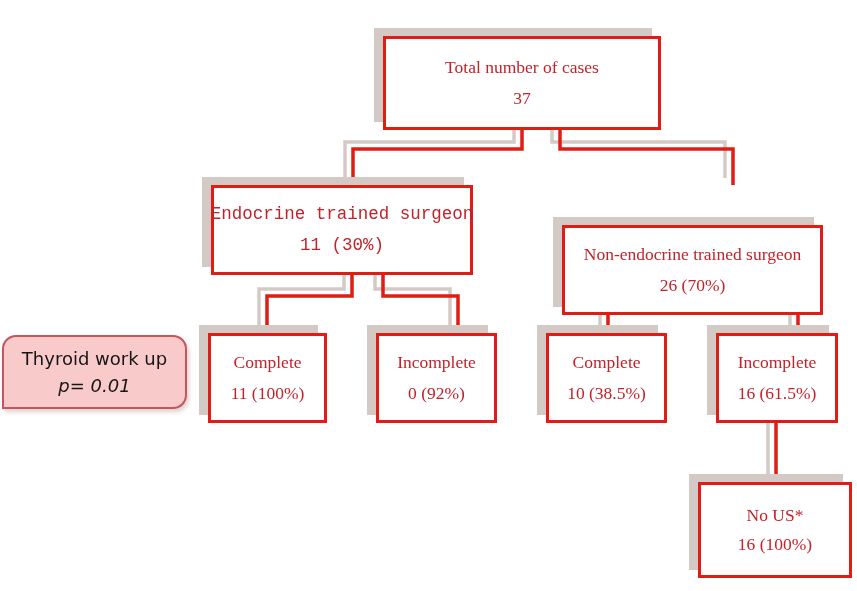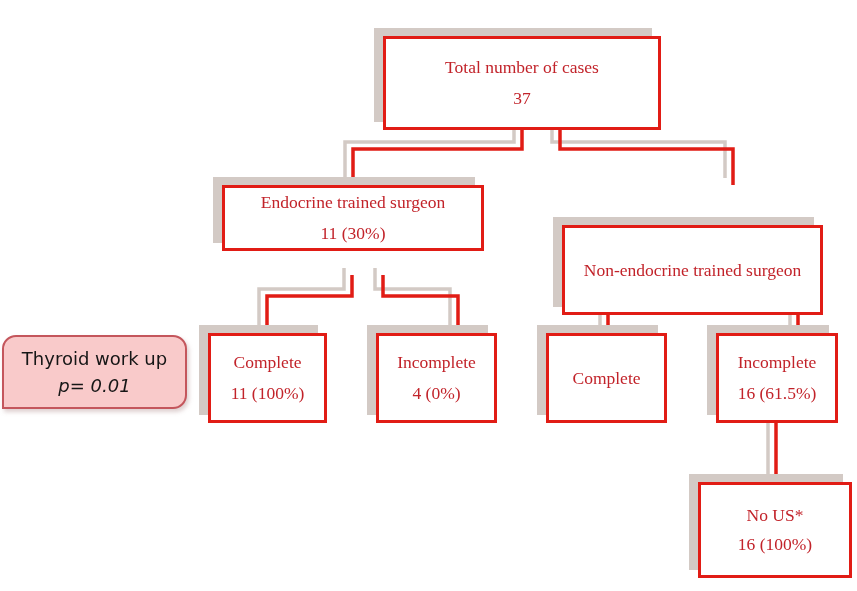--- a/index.html
+++ b/index.html
@@ -83,41 +83,43 @@
       <path d="M723,275 L723,296 L798,296 L798,333"></path>
       <path d="M776,423 L776,482"></path>
     </g>
   </svg>
 
   <div class="node" style="left:383px; top:36px; width:278px; height:94px;">
     <div class="nline">Total number of cases</div>
     <div class="nline">37</div>
   </div>
 
-  <div class="node" style="left:222px; top:185px; width:262px; height:66px;">
+  <div class="node" style="left:211px; top:185px; width:262px; height:90px;font-family:Liberation Mono, monospace;">
     <div class="nline">Endocrine trained surgeon</div>
     <div class="nline">11 (30%)</div>
   </div>
 
   <div class="node" style="left:562px; top:185px; width:261px; height:90px;margin-top:40px;">
     <div class="nline">Non-endocrine trained surgeon</div>
+    <div class="nline">26 (70%)</div>
   </div>
 
   <div class="node" style="left:208px; top:333px; width:119px; height:90px;">
     <div class="nline">Complete</div>
     <div class="nline">11 (100%)</div>
   </div>
 
   <div class="node" style="left:376px; top:333px; width:121px; height:90px;">
     <div class="nline">Incomplete</div>
-    <div class="nline">4 (0%)</div>
+    <div class="nline">0 (92%)</div>
   </div>
 
   <div class="node" style="left:546px; top:333px; width:121px; height:90px;">
     <div class="nline">Complete</div>
+    <div class="nline">10 (38.5%)</div>
   </div>
 
   <div class="node" style="left:716px; top:333px; width:122px; height:90px;">
     <div class="nline">Incomplete</div>
     <div class="nline">16 (61.5%)</div>
   </div>
 
   <div class="node" style="left:698px; top:482px; width:154px; height:96px; line-height:29px;">
     <div class="nline">No US*</div>
     <div class="nline">16 (100%)</div>

